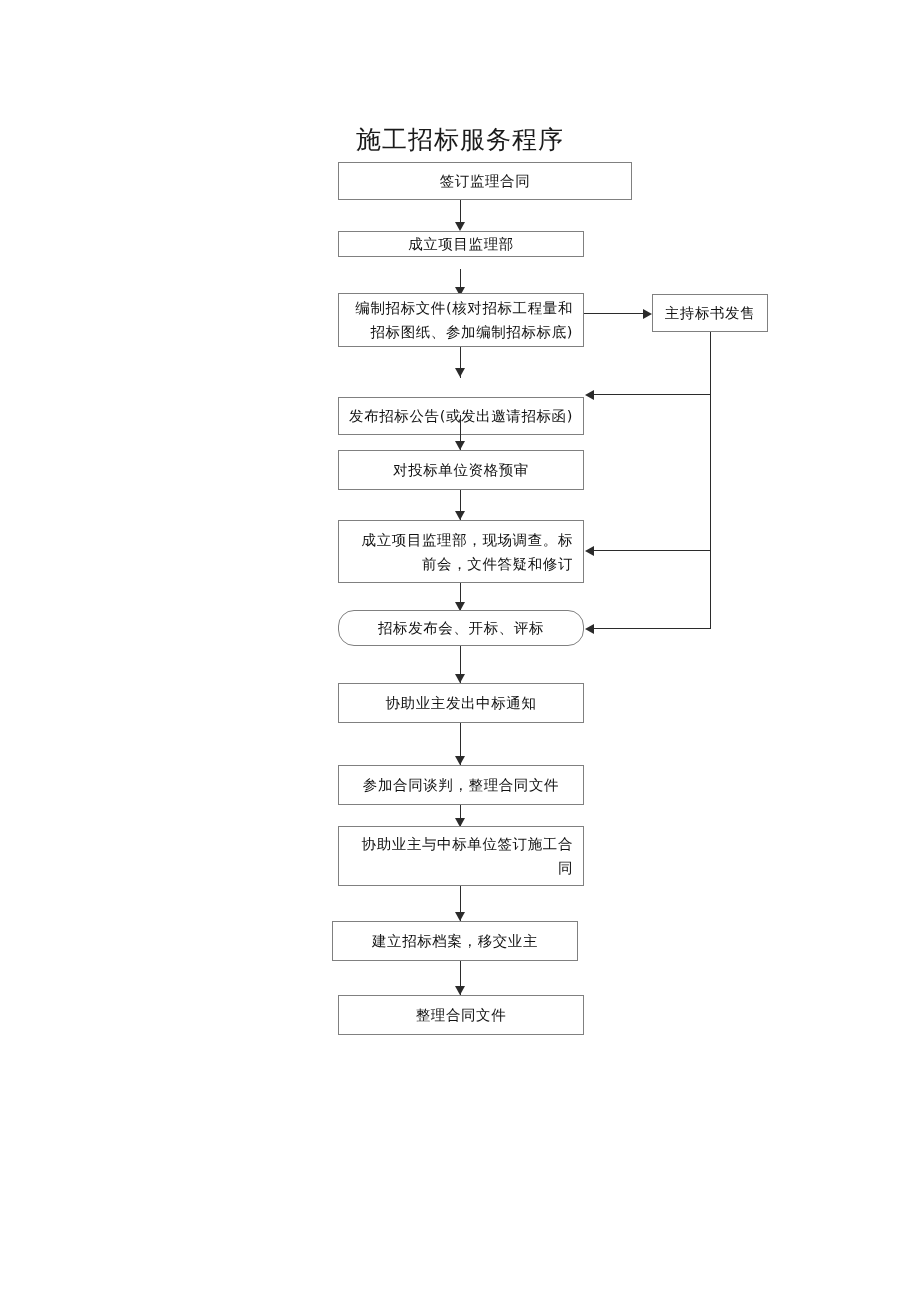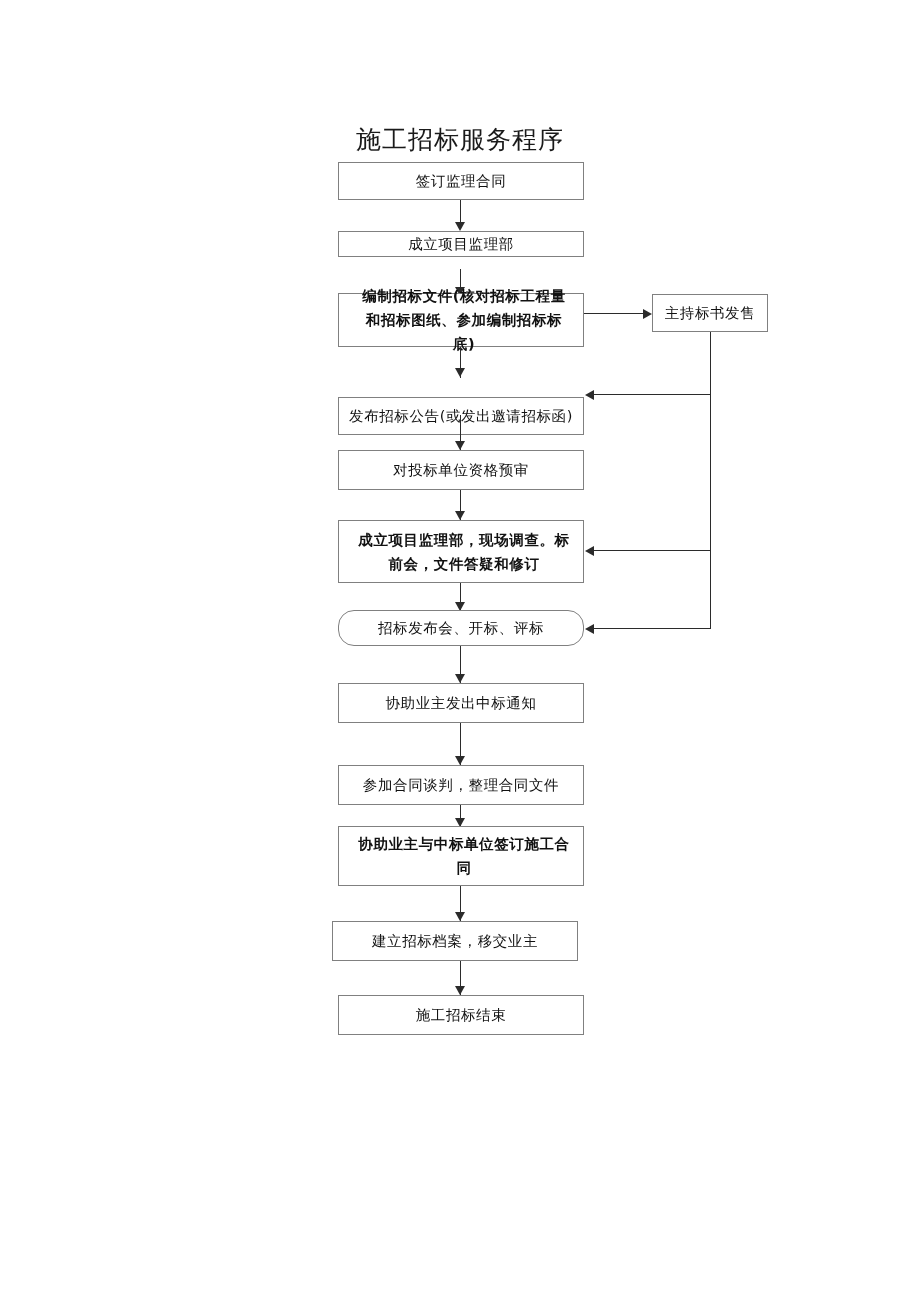--- a/index.html
+++ b/index.html
@@ -40,23 +40,22 @@
     line-height: 24px;
     letter-spacing: 0.6px;
     display: flex;
     align-items: center;
     justify-content: center;
     text-align: center;
     padding: 3px 10px;
   }
   .node.left-align {
     justify-content: flex-start;
-    text-align: center;
+    text-align: right;
     padding-left: 16px;
-    font-weight: bold;
   }
   .node-text {
     display: block;
     width: 100%;
   }
   
   .vline {
     position: absolute;
     width: 0;
     border-left: 1.6px solid #2b2b2b;
@@ -91,21 +90,21 @@
     border-left: 9px solid #2b2b2b;
   }
 </style>
 </head>
 <body>
 
 <div id="page">
 
   <div class="chart-title">施工招标服务程序</div>
 
-  <div class="node" style="left:338px; top:162px; width:246px; height:38px;">
+  <div class="node" style="left:338px; top:162px; width:294px; height:38px;">
     <span class="node-text">签订监理合同</span>
   </div>
   <div class="vline" style="left:460px; top:200px; height:26px;"></div>
   <div class="arrow-down" style="left:455px; top:222px;"></div>
 
   <div class="node" style="left:338px; top:231px; width:246px; height:26px;">
     <span class="node-text">成立项目监理部</span>
   </div>
   <div class="vline" style="left:460px; top:269px; height:25px;"></div>
   <div class="arrow-down" style="left:455px; top:287px;"></div>
@@ -177,16 +176,16 @@
   <div class="vline" style="left:460px; top:886px; height:36px;"></div>
   <div class="arrow-down" style="left:455px; top:912px;"></div>
 
   <div class="node" style="left:332px; top:921px; width:246px; height:40px;">
     <span class="node-text">建立招标档案，移交业主</span>
   </div>
   <div class="vline" style="left:460px; top:961px; height:35px;"></div>
   <div class="arrow-down" style="left:455px; top:986px;"></div>
 
   <div class="node" style="left:338px; top:995px; width:246px; height:40px;">
-    <span class="node-text">施工招标结束</span>
+    <span class="node-text">整理合同文件</span>
   </div>
 
 </div>
 
 </body></html>

